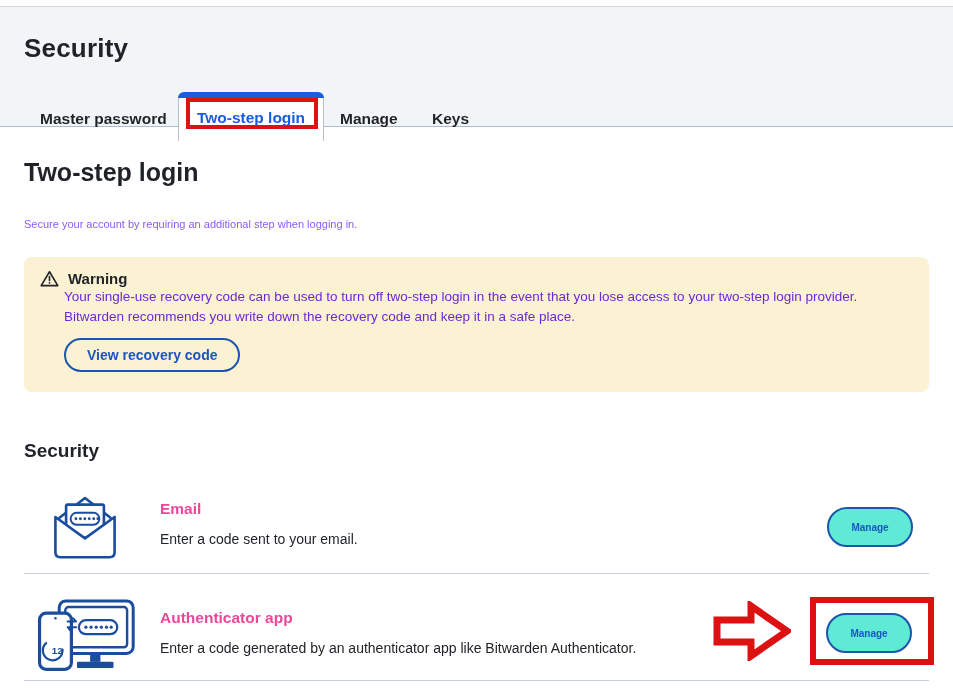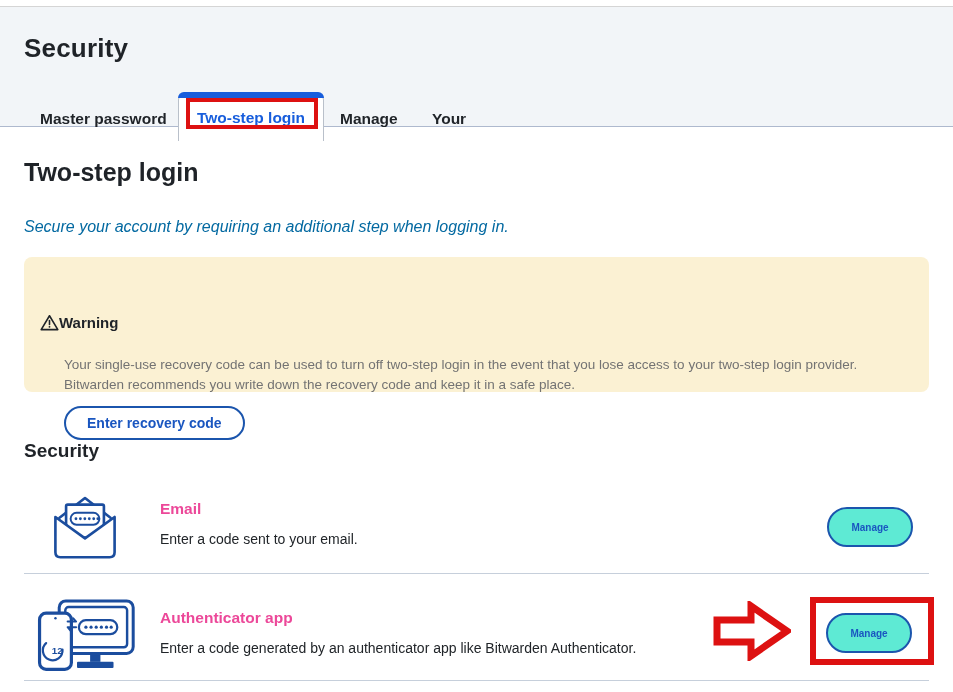--- a/index.html
+++ b/index.html
@@ -32,29 +32,29 @@
     background:#175ddc; border-radius:7px 7px 0 0;
   }
   .tab-active .tab-label { position:relative; top:1px; }
   .ann-tab-box {
     position:absolute; left:186px; top:98px; width:132px; height:31px;
     border:4px solid #dd1111; z-index:6; pointer-events:none;
   }
 
   
   .h2 { position:absolute; left:24px; top:158px; font-size:25px; font-weight:700; color:#1f2328; }
-  .intro { position:absolute; left:24px; top:218px; font-size:16px; color:#0369a1;font-style:italic; }
+  .intro { position:absolute; left:24px; top:218px; font-size:11px; color:#8b5cf6; }
 
   .warning-box {
     position:absolute; left:24px; top:257px; width:905px; height:135px;
     background:#fbf1d3; border-radius:8px; padding:13px 24px 0 16px;
   }
-  .warning-head { display:flex; align-items:flex-start; font-size:15px; font-weight:700; color:#1f2328;margin-top:44px; }
+  .warning-head { display:flex; align-items:flex-start; gap:9px; font-size:15px; font-weight:700; color:#1f2328; }
   .warning-body {
-    margin:24px 0 0 24px; font-size:13.5px; line-height:1.45; color:#737373; max-width:855px;
+    margin:0 0 0 24px; font-size:13.5px; line-height:1.45; color:#6d28d9; max-width:855px;
   }
   .btn-pill {
     display:inline-flex; align-items:center; justify-content:center;
     border:2px solid #1b55ad; border-radius:999px; background:transparent;
     color:#1a56c0; font-weight:700; font-family:inherit; cursor:pointer;
   }
   .recovery-btn { margin:12px 0 0 24px; font-size:14px; padding:7px 21px; }
 
   .providers-h { position:absolute; left:24px; top:440px; font-size:19px; font-weight:700; color:#1f2328; }
 
@@ -87,40 +87,40 @@
 <div class="canvas">
 
   <div class="header">
     <div class="page-title">Security</div>
     <div class="tab tab-master">Master password</div>
     <div class="tab-active">
       <div class="topbar"></div>
       <span class="tab-label">Two-step login</span>
     </div>
     <div class="tab tab-devices">Manage</div>
-    <div class="tab tab-keys">Your</div>
+    <div class="tab tab-keys">Keys</div>
   </div>
   <div class="ann-tab-box"></div>
 
   <div class="h2">Two-step login</div>
   <div class="intro">Secure your account by requiring an additional step when logging in.</div>
 
   <div class="warning-box">
     <div class="warning-head">
       <span style="display:inline-flex;">
         <svg width="19" height="17" viewBox="0 0 24 21" fill="none">
           <path d="M12 2 L22.5 19.5 H1.5 Z" stroke="#1f2328" stroke-width="2" stroke-linejoin="round"></path>
           <path d="M12 8 v5" stroke="#1f2328" stroke-width="2" stroke-linecap="round"></path>
           <circle cx="12" cy="16" r="1.2" fill="#1f2328"></circle>
         </svg>
       </span>
       <span>Warning</span>
     </div>
     <div class="warning-body">Your single-use recovery code can be used to turn off two-step login in the event that you lose access to your two-step login provider. Bitwarden recommends you write down the recovery code and keep it in a safe place.</div>
-    <button class="btn-pill recovery-btn">Enter recovery code</button>
+    <button class="btn-pill recovery-btn">View recovery code</button>
   </div>
 
   <div class="providers-h">Security</div>
 
   <div class="p-icon email-icon">
     <svg width="74" height="74" viewBox="0 0 90 88" fill="none" stroke="#1b4d9e" stroke-width="3.2" stroke-linejoin="round" stroke-linecap="round">
       <polyline points="14,34 45,10 76,34" fill="none"></polyline>
       <rect x="22" y="18" width="46" height="40" rx="2" fill="#fff"></rect>
       <rect x="27.5" y="28" width="35" height="14.5" rx="7.2" fill="none" stroke-width="2.4"></rect>
       <g fill="#1b4d9e" stroke="none">

